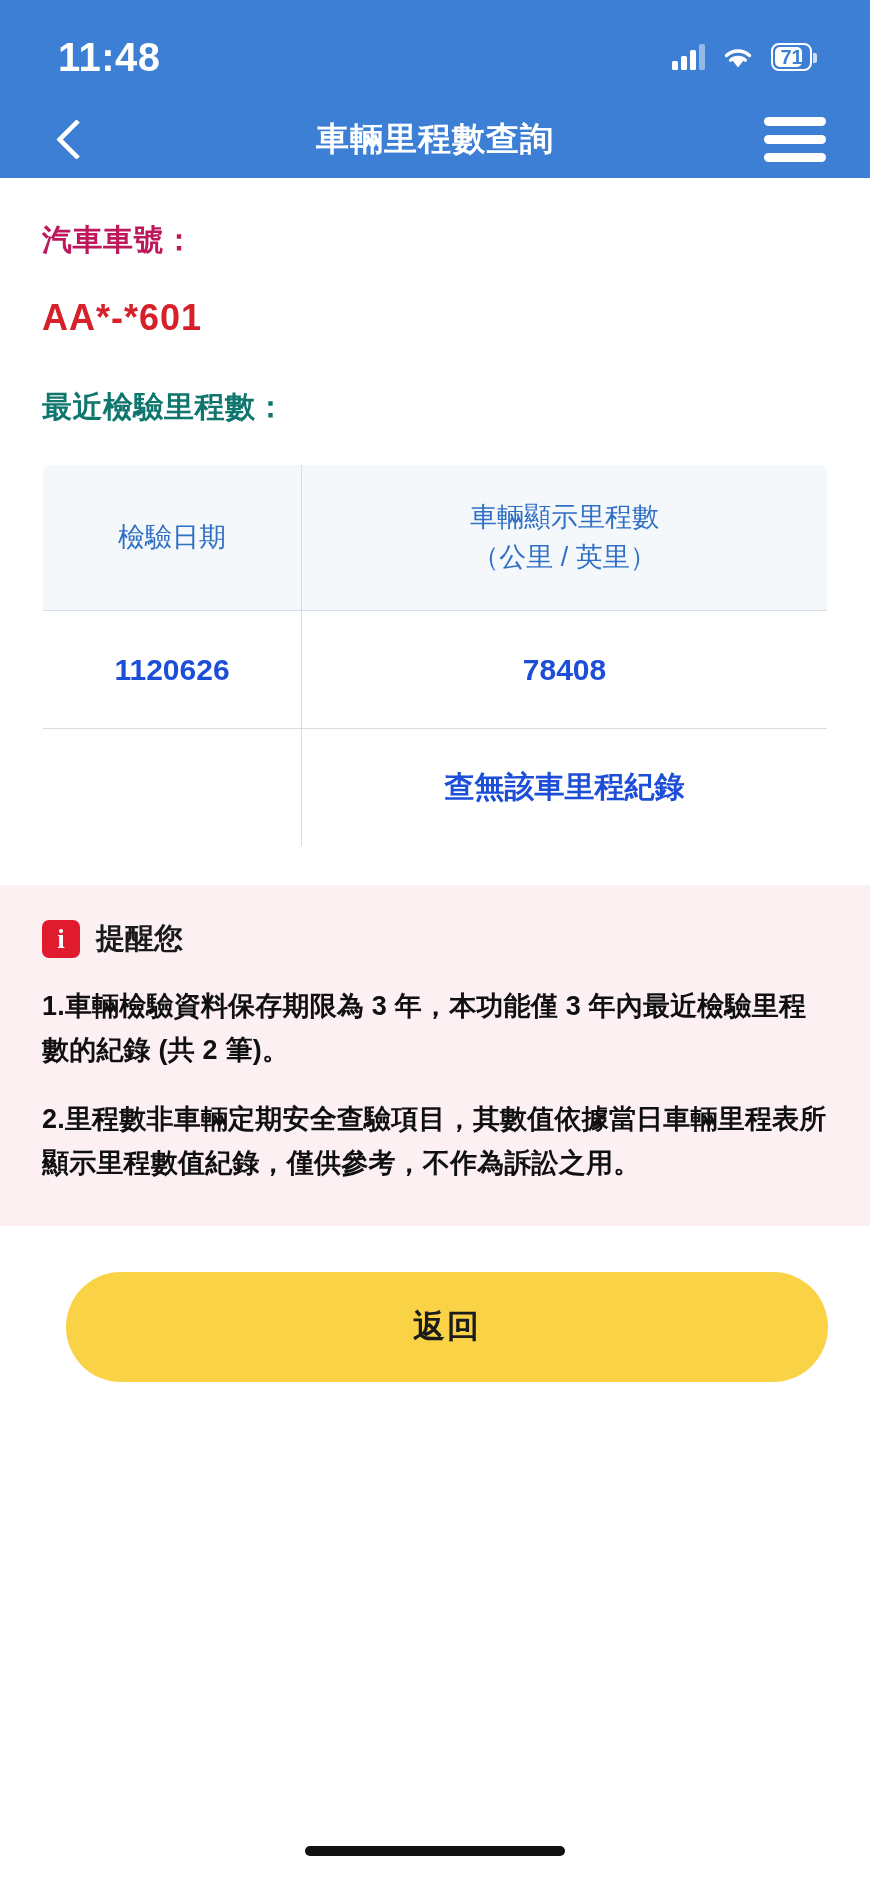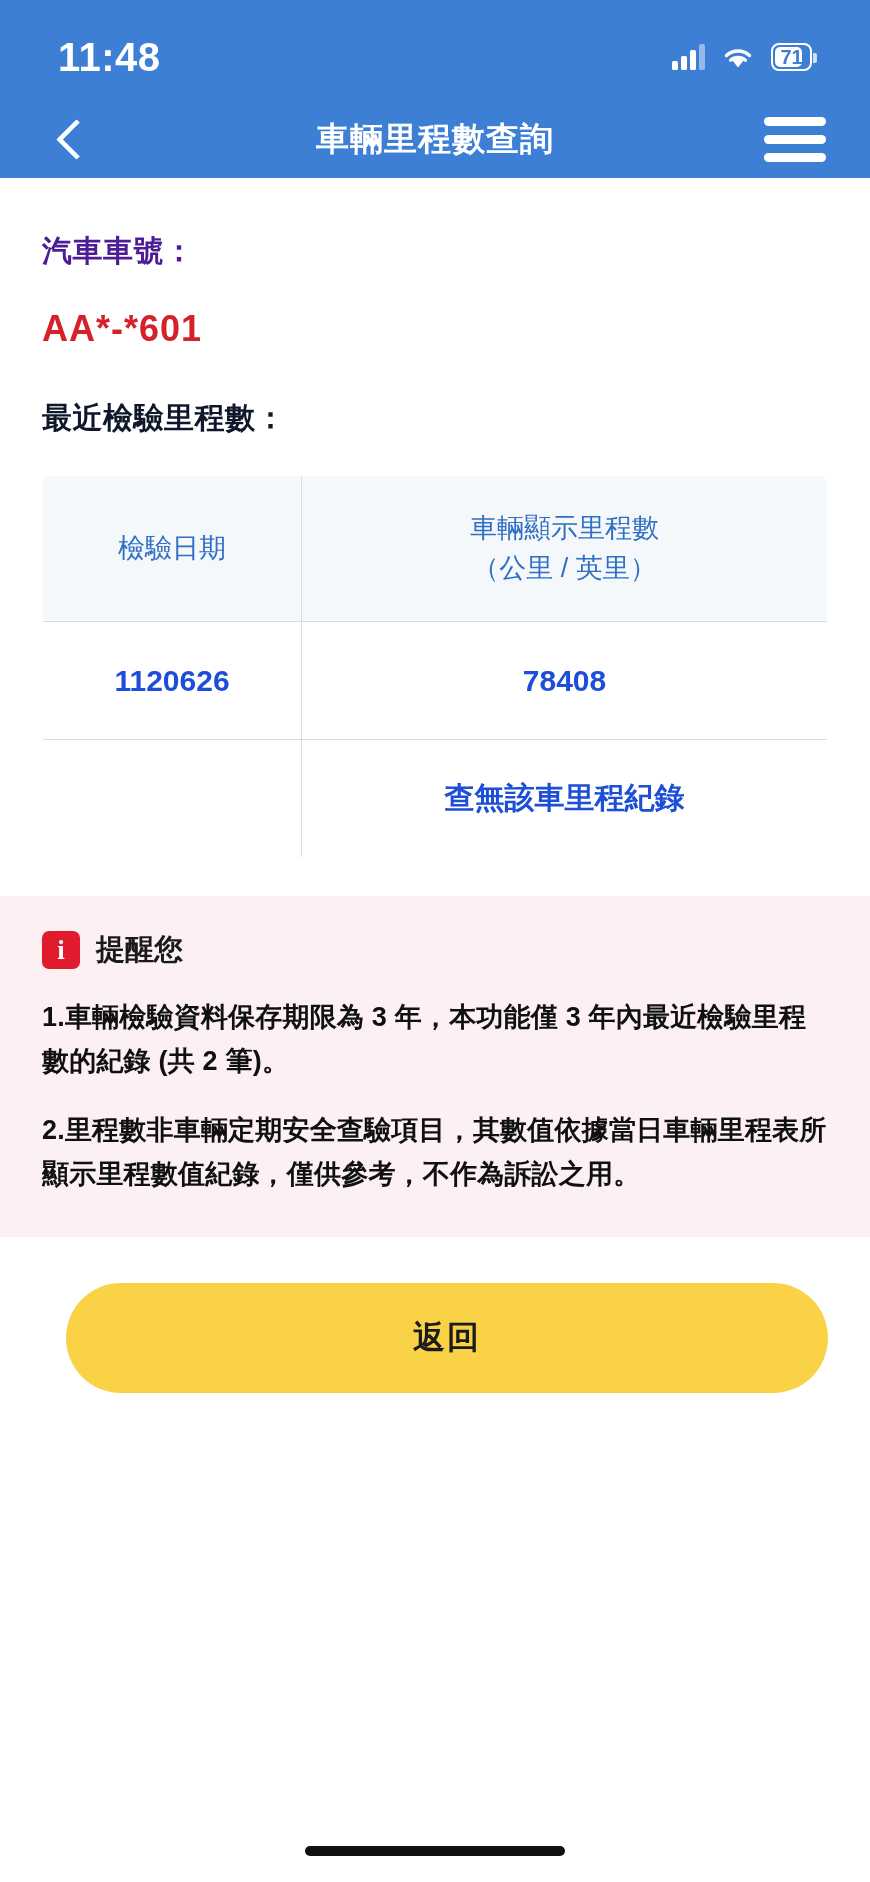--- a/index.html
+++ b/index.html
@@ -139,35 +139,35 @@
   }
 
   
   .content {
     padding: 0 42px;
     background: #ffffff;
   }
   .label-plate {
     font-size: 30px;
     font-weight: 700;
-    color: #4c1d95;
-    padding-top: 53px;
+    color: #be185d;
+    padding-top: 42px;
     letter-spacing: 0.5px;
   }
   .plate-number {
     font-size: 36px;
     font-weight: 700;
     color: #d6202a;
     padding-top: 36px;
     letter-spacing: 1px;
   }
   .label-section {
     font-size: 30px;
     font-weight: 700;
-    color: #0f172a;
+    color: #0f766e;
     padding-top: 48px;
     letter-spacing: 0.5px;
   }
 
   
   .mileage-table {
     margin-top: 36px;
     width: 100%;
     border-collapse: collapse;
     border: 1.5px solid #d7dde6;

